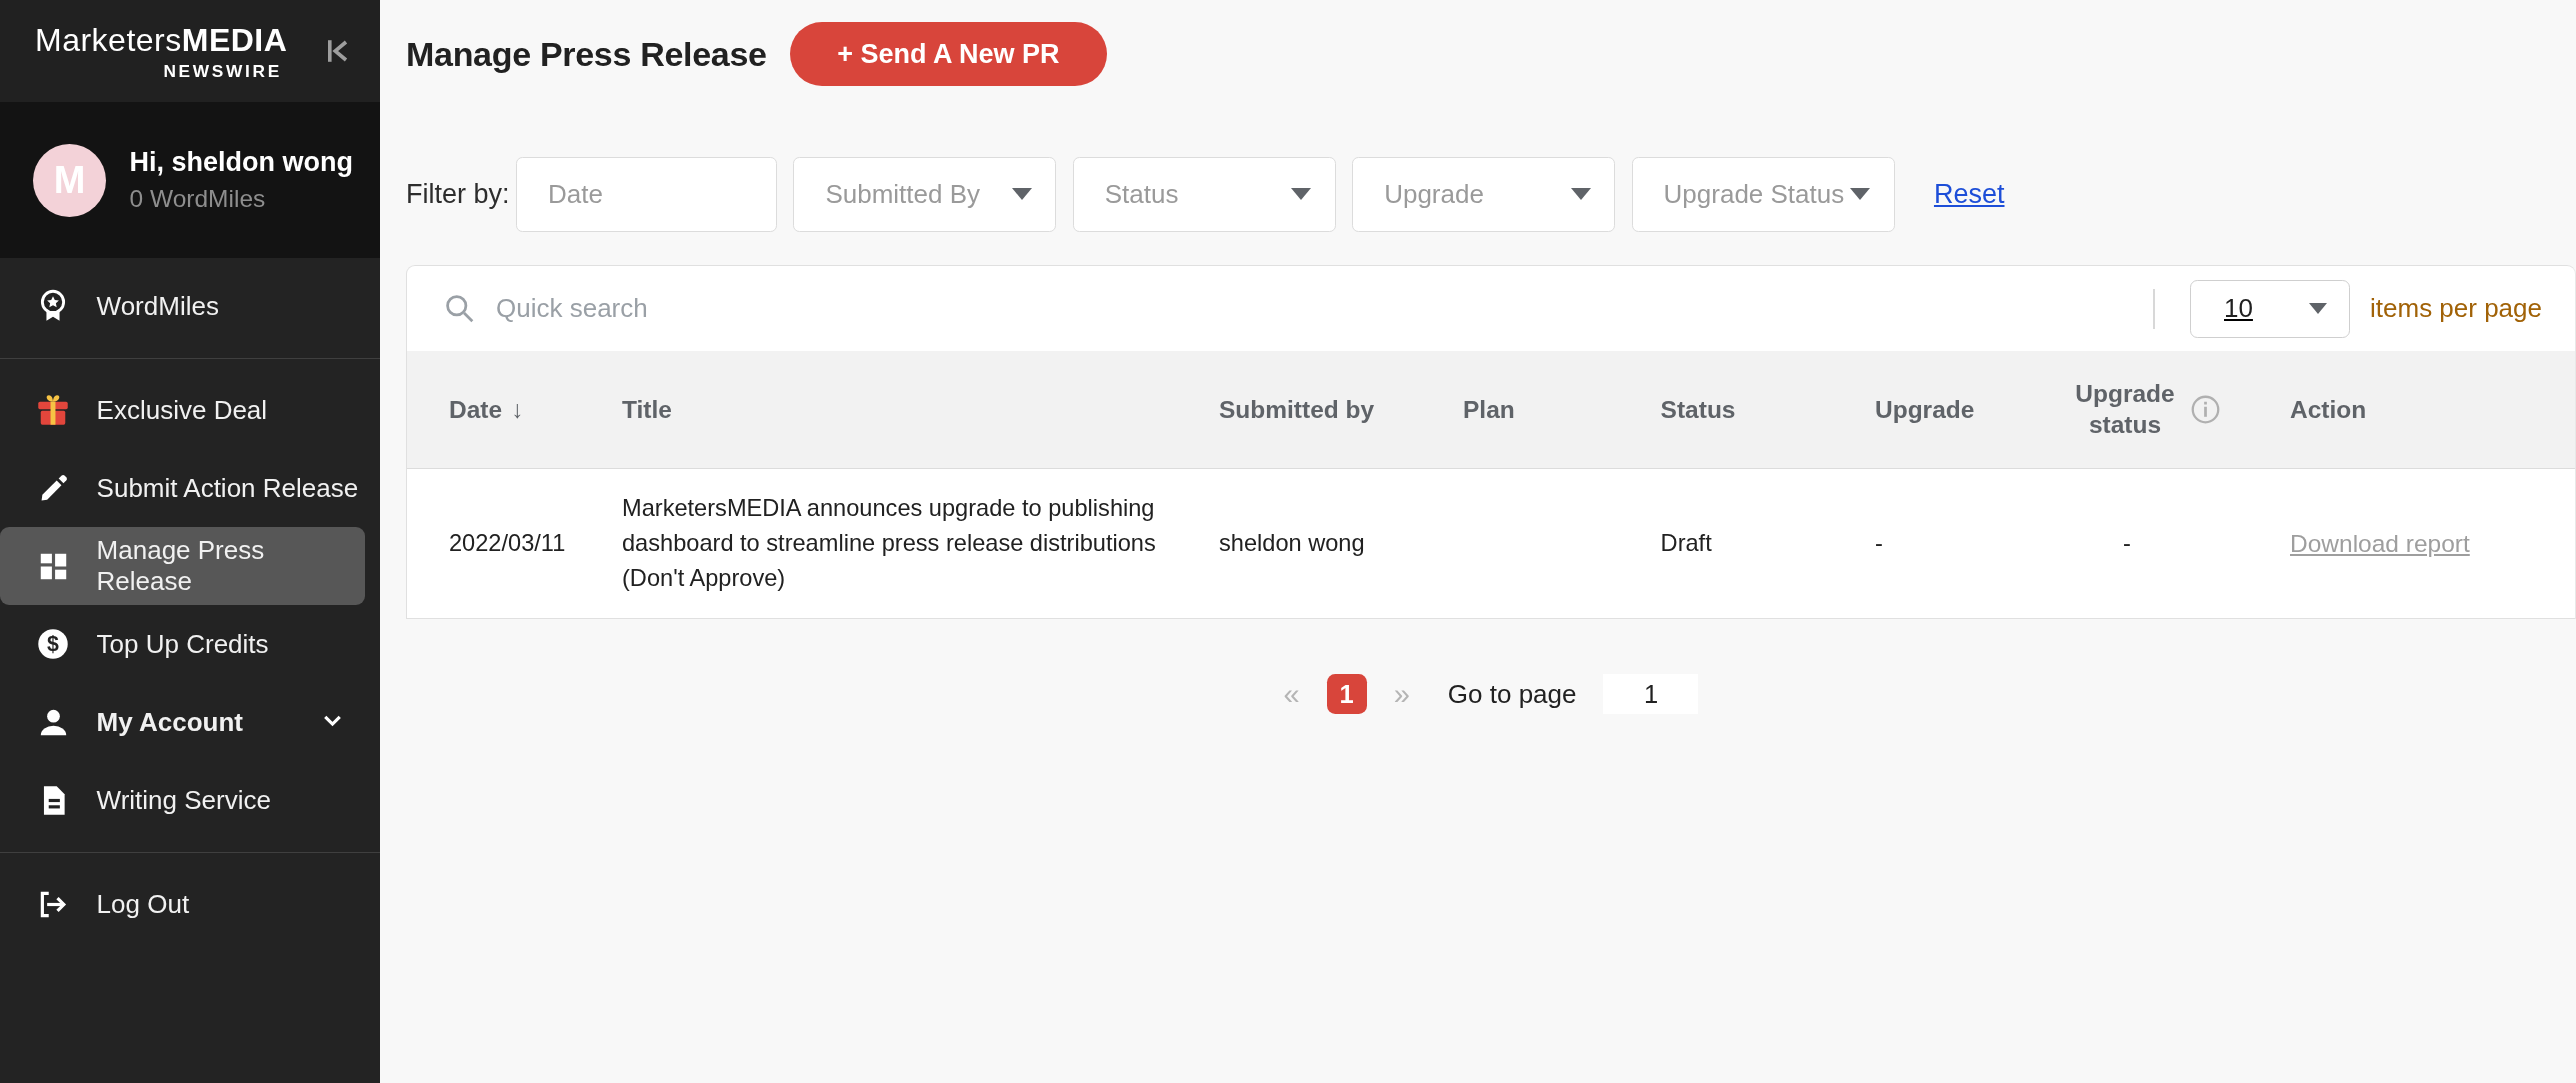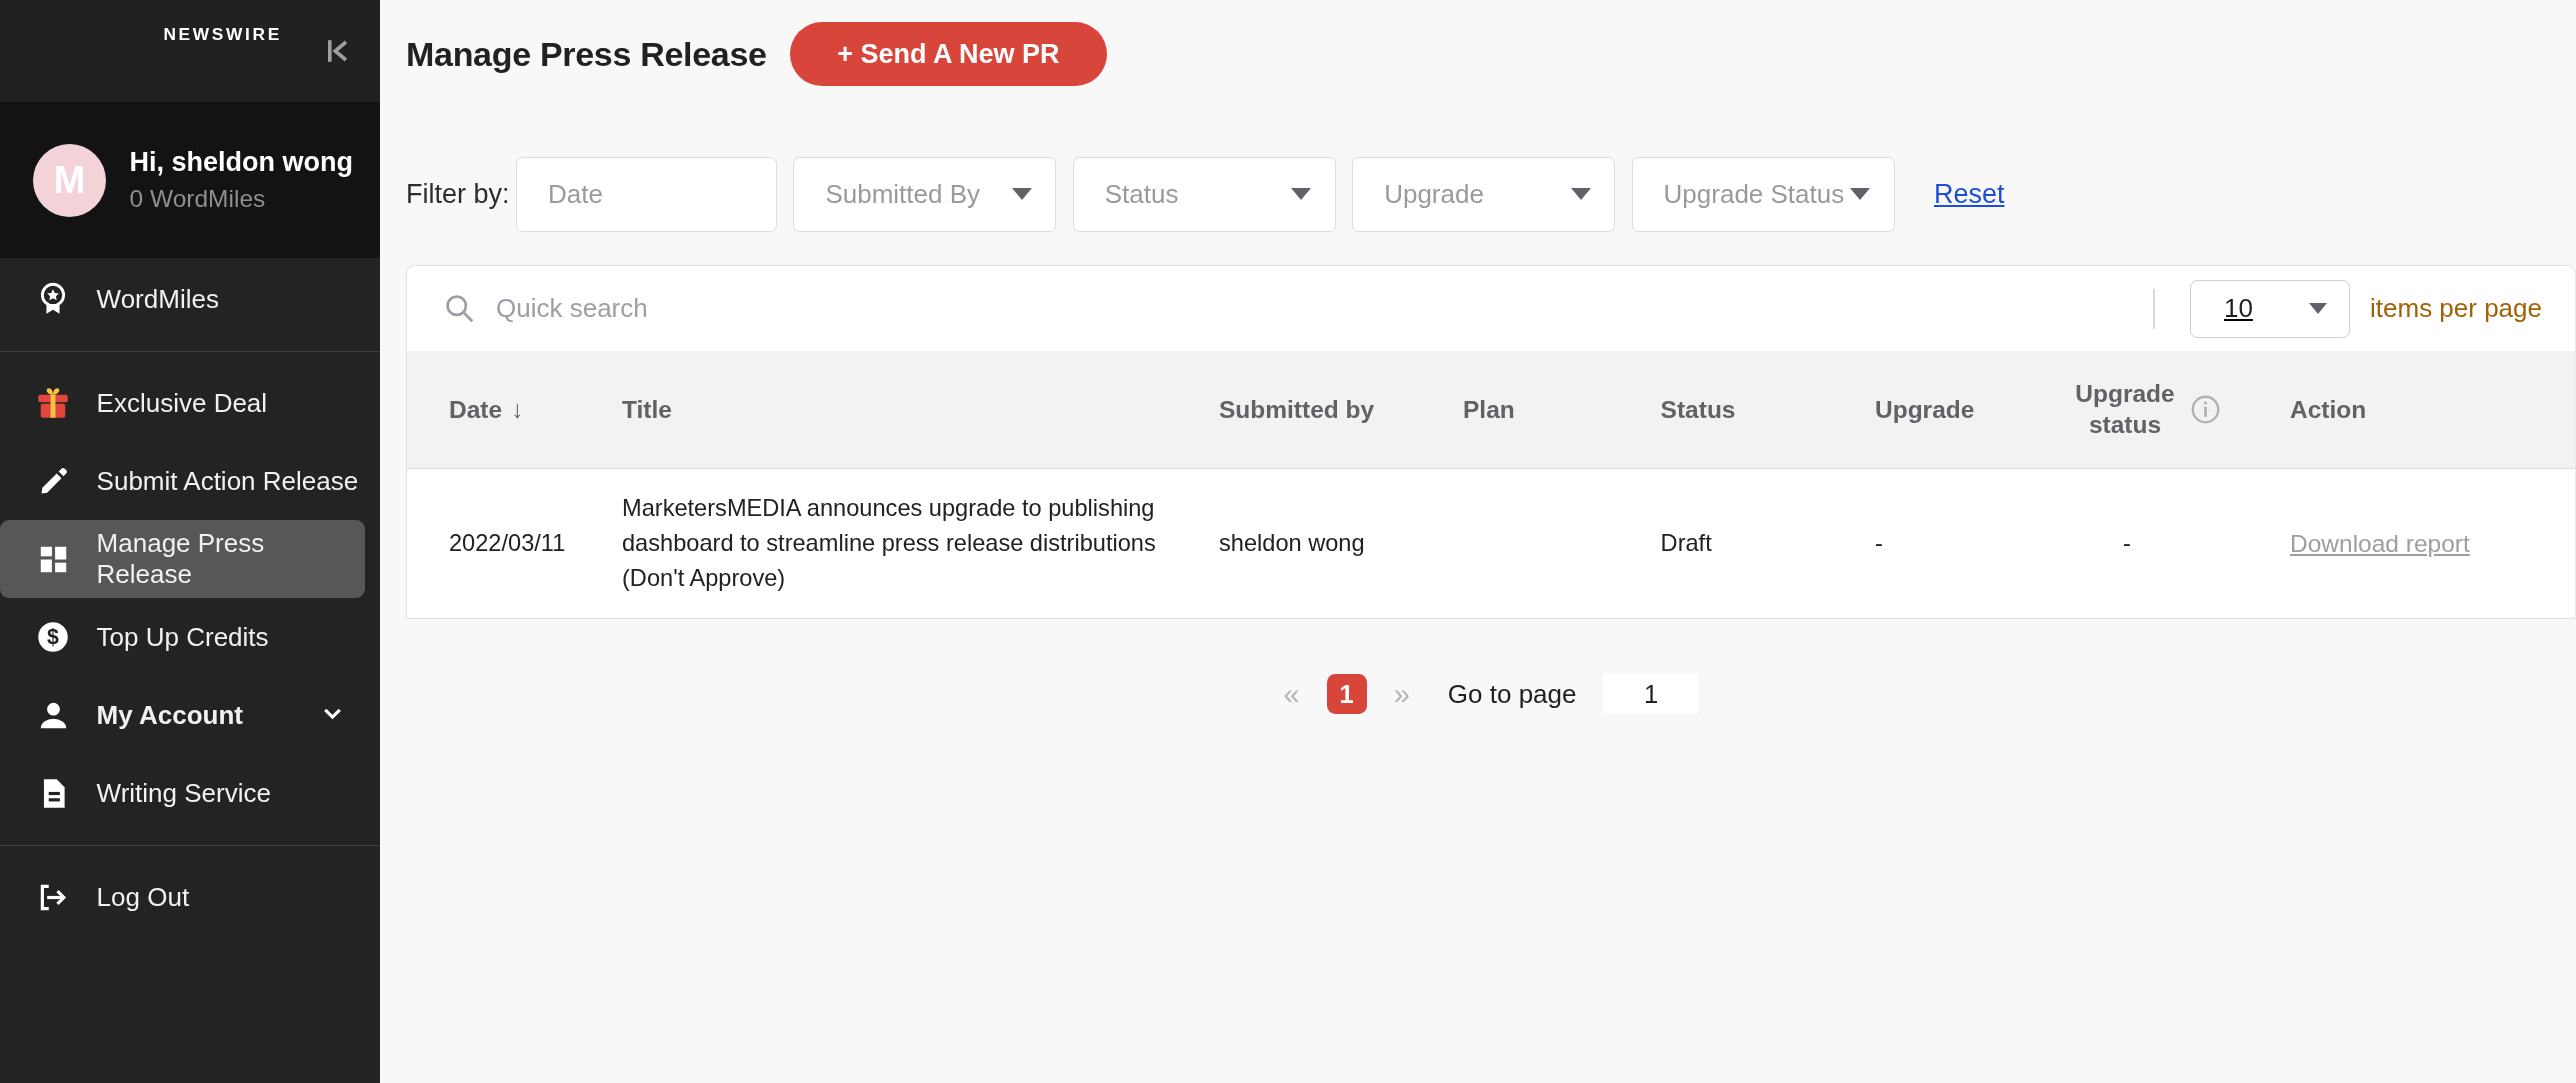--- a/index.html
+++ b/index.html
@@ -12,21 +12,21 @@
   .logo-text { font-size:32px; color:#ffffff; letter-spacing:0.5px; }
   .logo-text .bold { font-weight:bold; }
   .logo-tagline { font-size:17.3px; font-weight:bold; letter-spacing:2.7px; color:#ffffff; text-align:right; width:247px; margin-top:1.8px; }
   .collapse-btn { position:absolute; right:25.5px; top:33px; width:36px; height:36px; cursor:pointer; }
 
   .profile { height:156px; background:#131313; display:flex; align-items:center; padding-left:33px; gap:23.6px; }
   .avatar { width:73px; height:73px; border-radius:50%; background:#f3d2d8; color:#ffffff; font-weight:bold; font-size:38px; display:flex; align-items:center; justify-content:center; }
   .greeting { font-size:27px; font-weight:bold; color:#ffffff; }
   .wordmiles { font-size:24.5px; color:#8e8e8e; margin-top:7.3px; }
 
-  nav { padding-top:2px; flex:1; background:#232323; }
+  nav { padding-top:9px; flex:1; background:#232323; }
   .nav-item { height:78px; display:flex; align-items:center; cursor:pointer; position:relative; }
   .nav-icon { width:40px; height:40px; margin-left:33px; display:flex; align-items:center; justify-content:center; flex:none; }
   .nav-label { margin-left:23.6px; font-size:26px; color:#f1f1f1; }
   .nav-item.active { width:365px; background:#575757; border-radius:9px; }
   .nav-item .chev { position:absolute; right:33px; }
   .nav-item.bold .nav-label { font-weight:bold; }
   .nav-divider { height:0.9px; background:#3f3f3f; margin:12.7px 0; }
 
   
   .main { flex:1; padding-left:26px; position:relative; }
@@ -78,20 +78,21 @@
   .goto-label { font-size:26px; color:#212121; margin-left:11px; }
   .goto-input { width:95px; height:40px; border:none; background:#ffffff; font-family:inherit; font-size:25.5px; color:#212121; text-align:center; outline:none; }
 </style>
 </head>
 <body>
 
 <div class="app">
 
   <aside class="sidebar">
     <div class="logo-row">
+      <div class="logo-text"><span>Marketers</span><span class="bold">MEDIA</span></div>
       <div class="logo-tagline">NEWSWIRE</div>
       <div class="collapse-btn">
         <svg viewBox="0 0 40 40" width="36" height="36">
             <path d="M12 8 v24" stroke="#9e9e9e" stroke-width="4" fill="none"></path>
             <path d="M30 10 L18 20 L30 30" stroke="#9e9e9e" stroke-width="4" fill="none"></path>
           </svg>
       </div>
     </div>
 
     <div class="profile">

